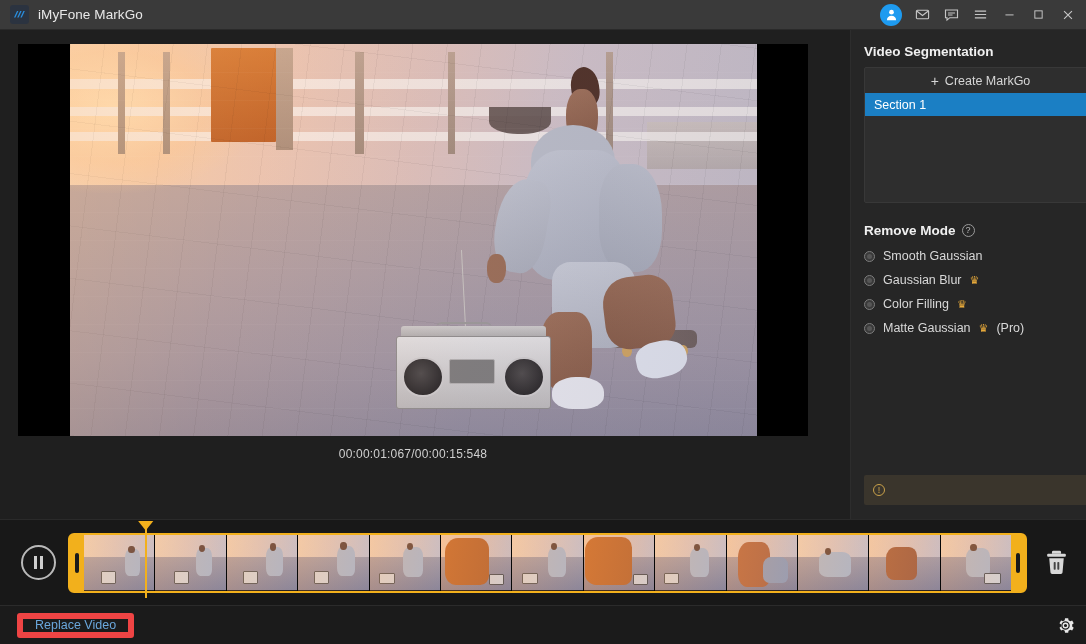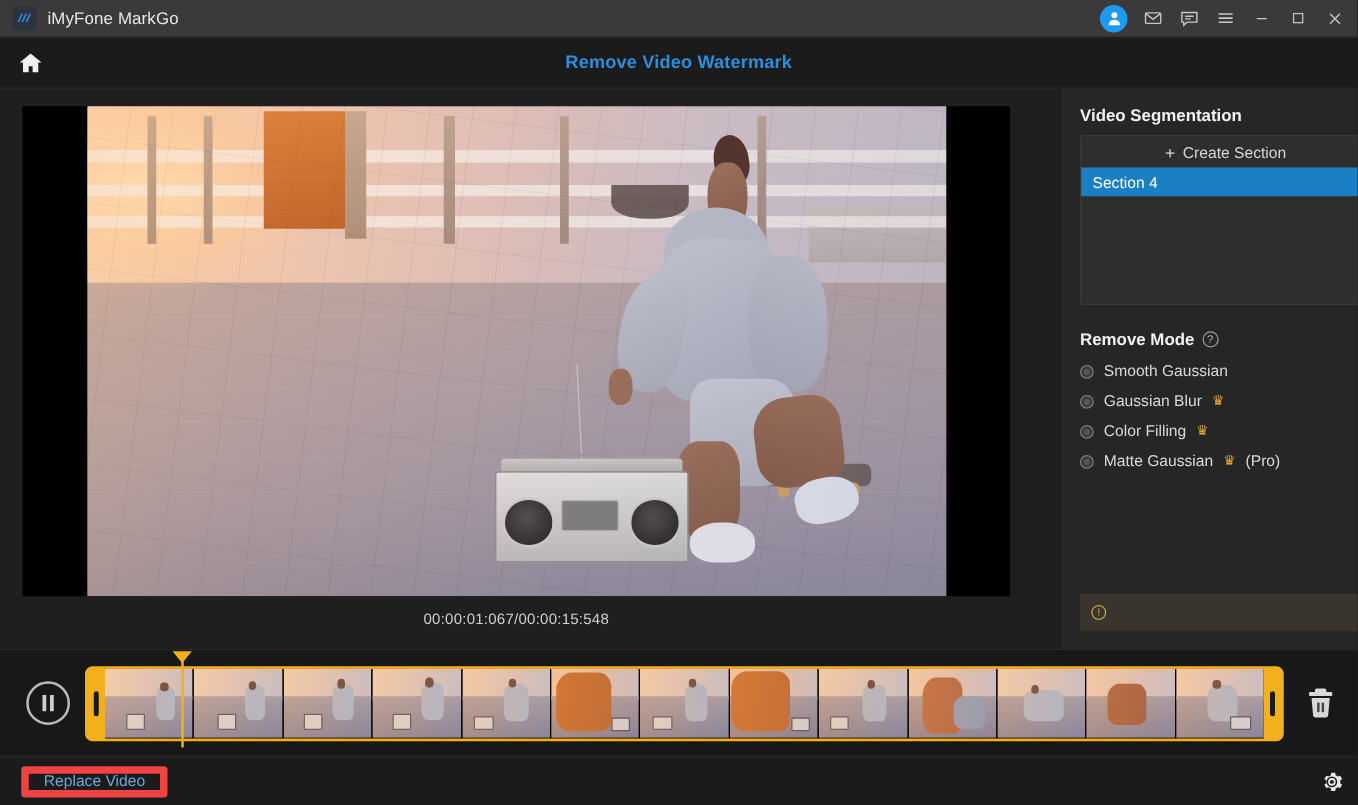--- a/index.html
+++ b/index.html
@@ -592,30 +592,20 @@
         </svg>
       </div>
       <div class="tb-btn">
         <svg width="14" height="14" viewBox="0 0 16 16" stroke="#c6c6c6" stroke-width="1.3">
           <path d="M3.5 3.5l9 9M12.5 3.5l-9 9"></path>
         </svg>
       </div>
     </div>
   </div>
 
-  <div class="header">
-    <div class="home-btn">
-      <svg width="21" height="21" viewBox="0 0 24 24" fill="#f0f0f0">
-        <path d="M12 3.2 L22 11.4 h-3 v9 h-5.2 v-5.6 h-3.6 v5.6 H5 v-9 H2 Z"></path>
-      </svg>
-    </div>
-    <div class="page-title">
-      <span>Remove Video Watermark</span>
-    </div>
-  </div>
 
   <div class="body-row">
 
     <div class="left-col">
       <div class="video-wrap">
         <div class="video-inner">
           <div class="scene">
             <div class="ground"></div>
             <div class="sky"></div>
             <div class="glow"></div>
@@ -667,24 +657,24 @@
       </div>
       <div class="time-label">00:00:01:067/00:00:15:548</div>
     </div>
 
     <div class="right-panel">
       <div class="panel-h">Video Segmentation</div>
 
       <div class="seg-box">
         <div class="create-section">
           <span class="plus">+</span>
-          <span>Create Section</span>
+          <span>Create MarkGo</span>
         </div>
         <div class="section-item">
-          <span>Section 4</span>
+          <span>Section 1</span>
         </div>
       </div>
 
       <div class="mode-head">
         <span class="t">Remove Mode</span>
         <span class="qmark">?</span>
       </div>
 
       <div class="mode-list">
         <div class="mode-item">

